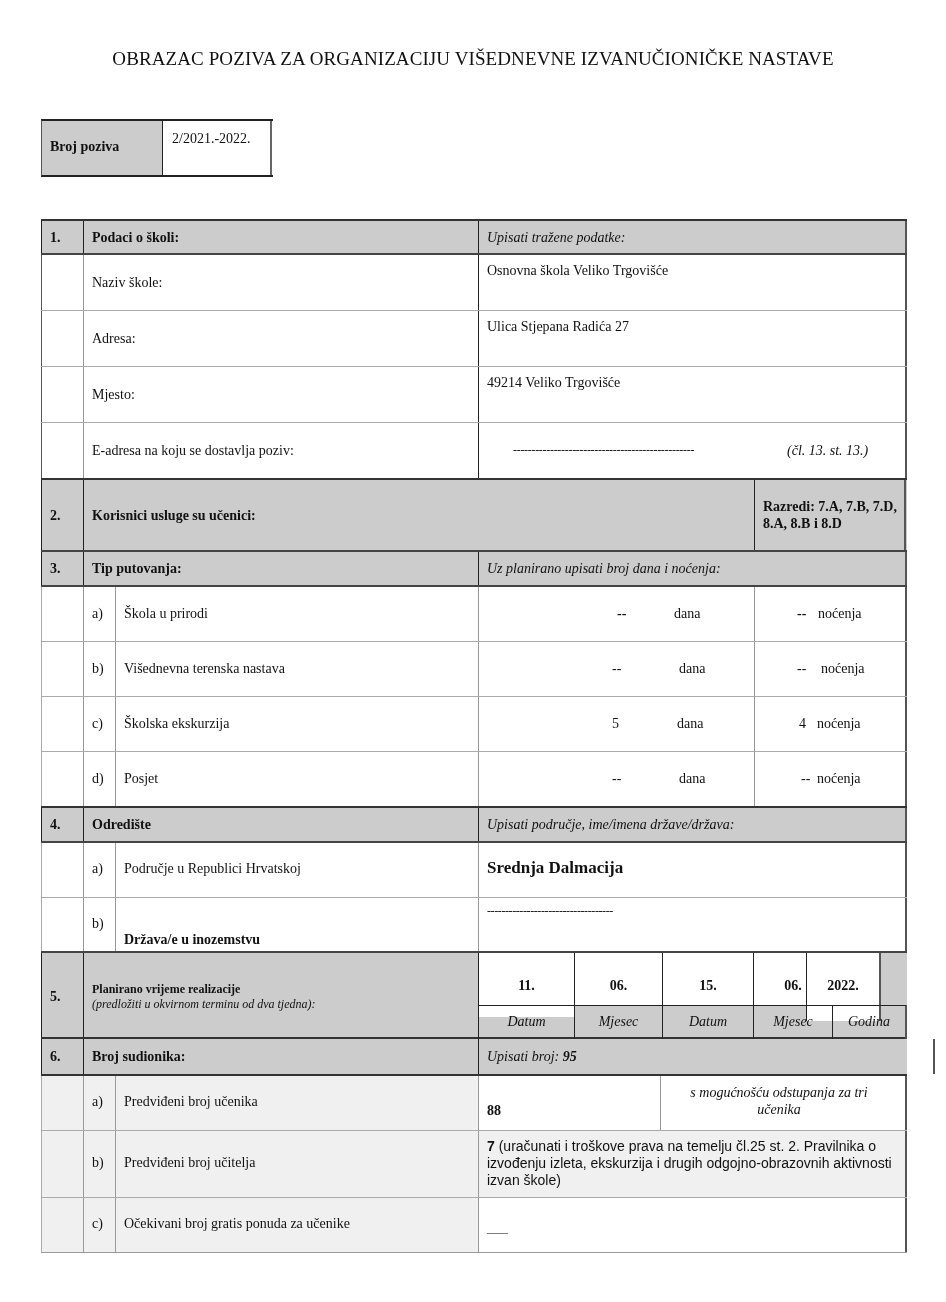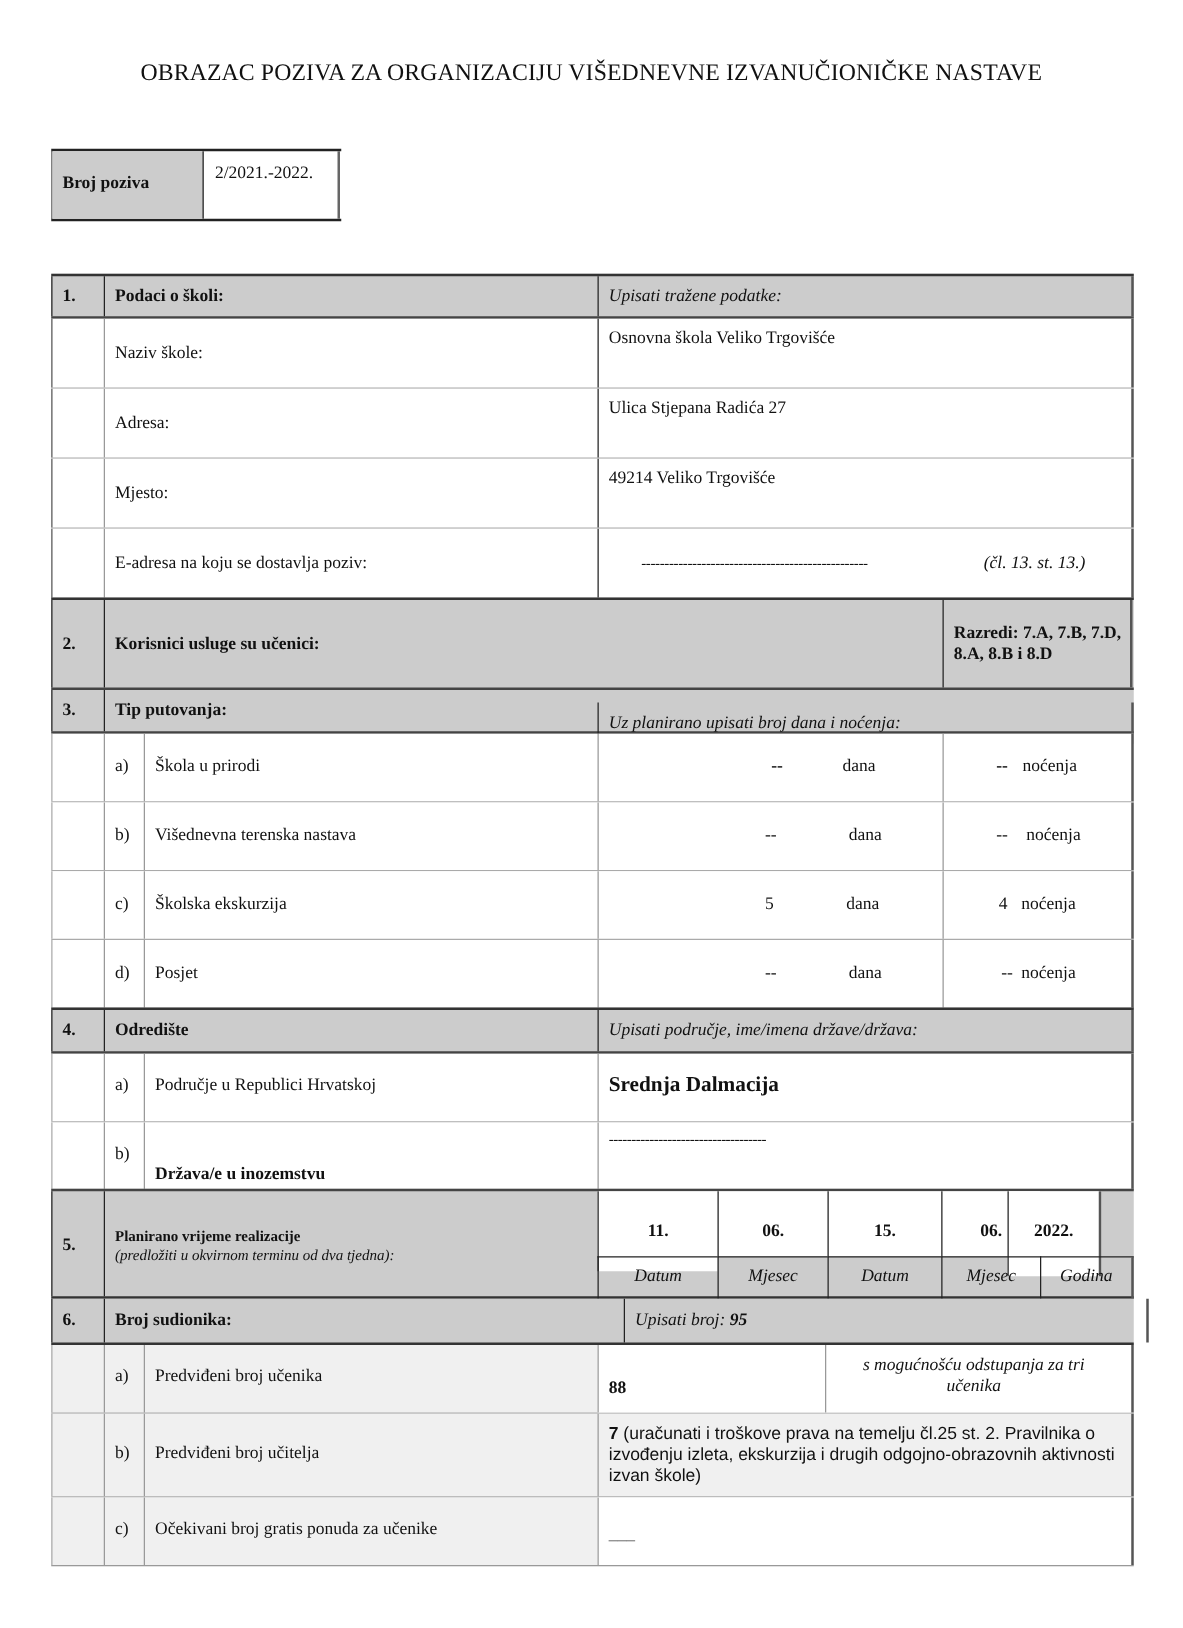--- a/index.html
+++ b/index.html
@@ -112,21 +112,21 @@
       </div>
   </div>
 
   <div class="row gray" style="top:333px;height:35px;border-bottom:2px solid #444;">
     <div class="cell" style="left:0;width:42px;border-left:1px solid #222;">
         <span class="t b" style="left:8px;top:9px;">3.</span>
       </div>
     <div class="cell bl" style="left:42px;width:395px;">
         <span class="t b" style="left:8px;top:9px;">Tip putovanja:</span>
       </div>
-    <div class="cell bl br" style="left:437px;width:429px;margin-top:10px;">
+    <div class="cell bl br" style="left:437px;width:429px;">
         <span class="t i" style="left:8px;top:9px;">Uz planirano upisati broj dana i noćenja:</span>
       </div>
   </div>
 
   <div class="row white bb" style="top:368px;height:55px;">
     <div class="cell" style="left:0;width:42px;border-left:1px solid #aaa;"></div>
     <div class="cell blg" style="left:42px;width:32px;">
         <span class="t" style="left:8px;top:19px;">a)</span>
       </div>
     <div class="cell blg" style="left:74px;width:363px;">
@@ -251,21 +251,21 @@
     <div class="cell bl i br" style="left:791px;top:52px;width:75px;height:34px;text-align:center;border-top:1px solid #222;"><span style="position:relative;top:8px;">Godina</span></div>
   </div>
 
   <div class="row gray" style="top:820px;height:37px;border-bottom:2px solid #333;">
     <div class="cell" style="left:0;width:42px;border-left:1px solid #222;">
         <span class="t b" style="left:8px;top:10px;">6.</span>
       </div>
     <div class="cell bl" style="left:42px;width:395px;">
         <span class="t b" style="left:8px;top:10px;">Broj sudionika:</span>
       </div>
-    <div class="cell bl br" style="left:458px;width:420px;">
+    <div class="cell bl br" style="left:437px;width:457px;">
       <span class="t i" style="left:8px;top:10px;"><span>Upisati broj: </span><span class="b">95</span></span>
     </div>
   </div>
   <div class="row light bb" style="top:857px;height:55px;">
     <div class="cell" style="left:0;width:42px;border-left:1px solid #aaa;"></div>
     <div class="cell blg" style="left:42px;width:32px;">
         <span class="t" style="left:8px;top:18px;">a)</span>
       </div>
     <div class="cell blg" style="left:74px;width:363px;">
         <span class="t" style="left:8px;top:18px;">Predviđeni broj učenika</span>

